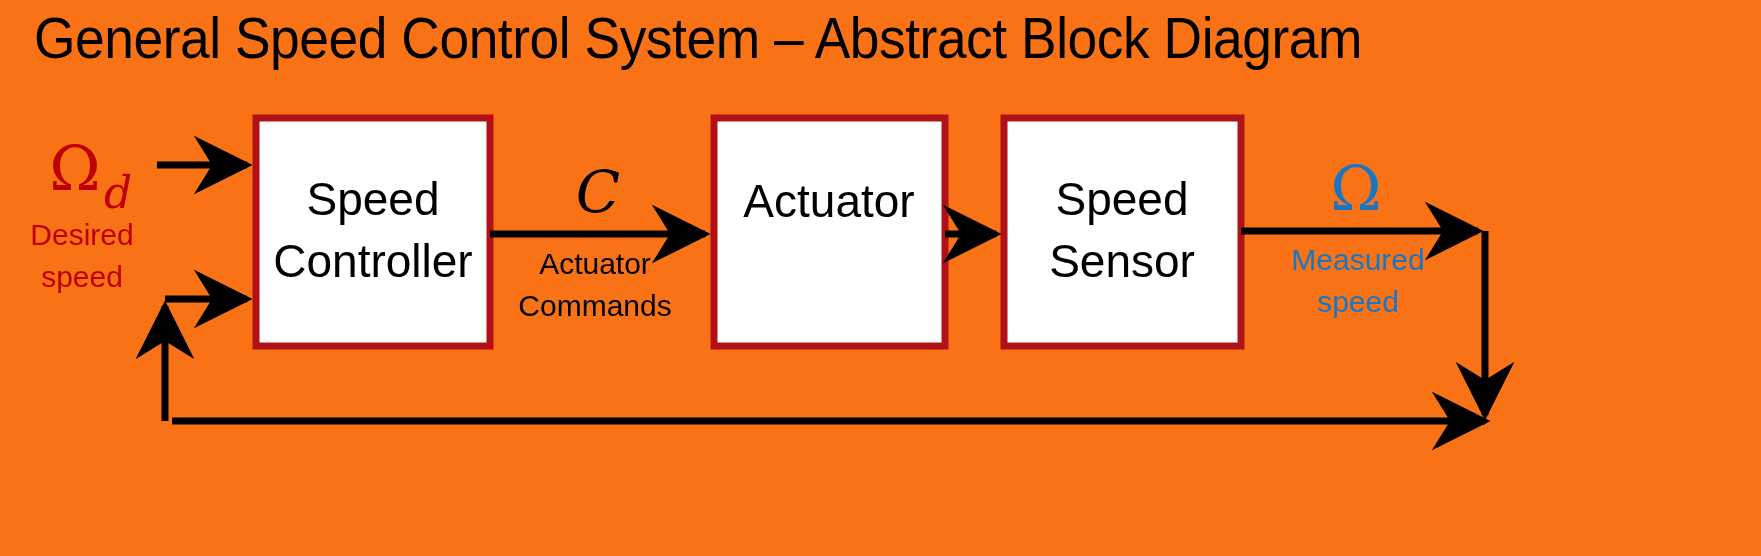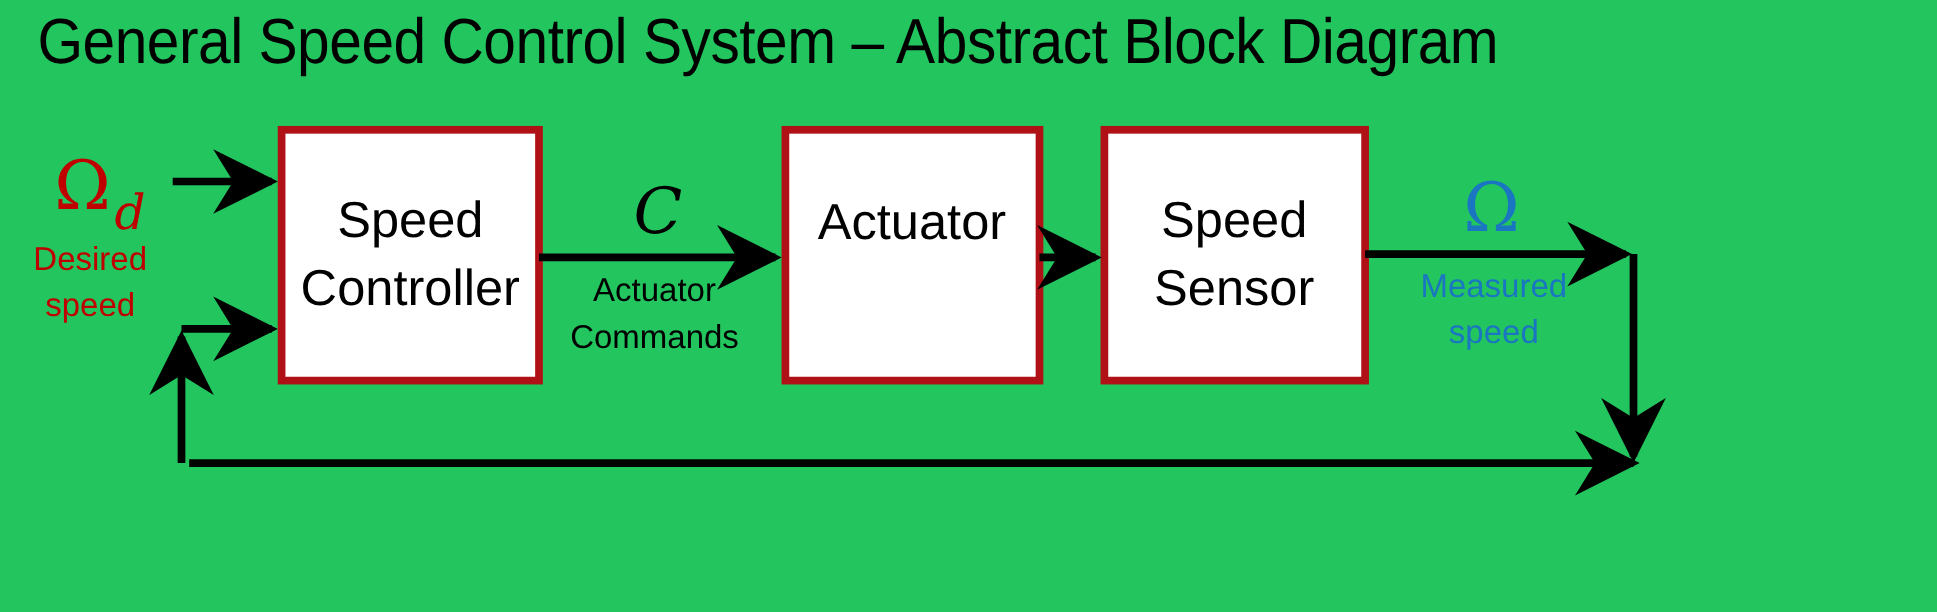--- a/index.html
+++ b/index.html
@@ -10,21 +10,21 @@
   body {
     width: 1761px;
     height: 556px;
     overflow: hidden;
     font-family: "Liberation Sans", sans-serif;
   }
   #page {
     position: relative;
     width: 1761px;
     height: 556px;
-    background: #22c55e;
+    background: #f97316;
   }
   #diagram-title {
     position: absolute;
     left: 34px;
     top: 8px;
     width: 1700px;
     font-family: "Liberation Sans", sans-serif;
     font-size: 58px;
     font-weight: 400;
     color: #000000;

